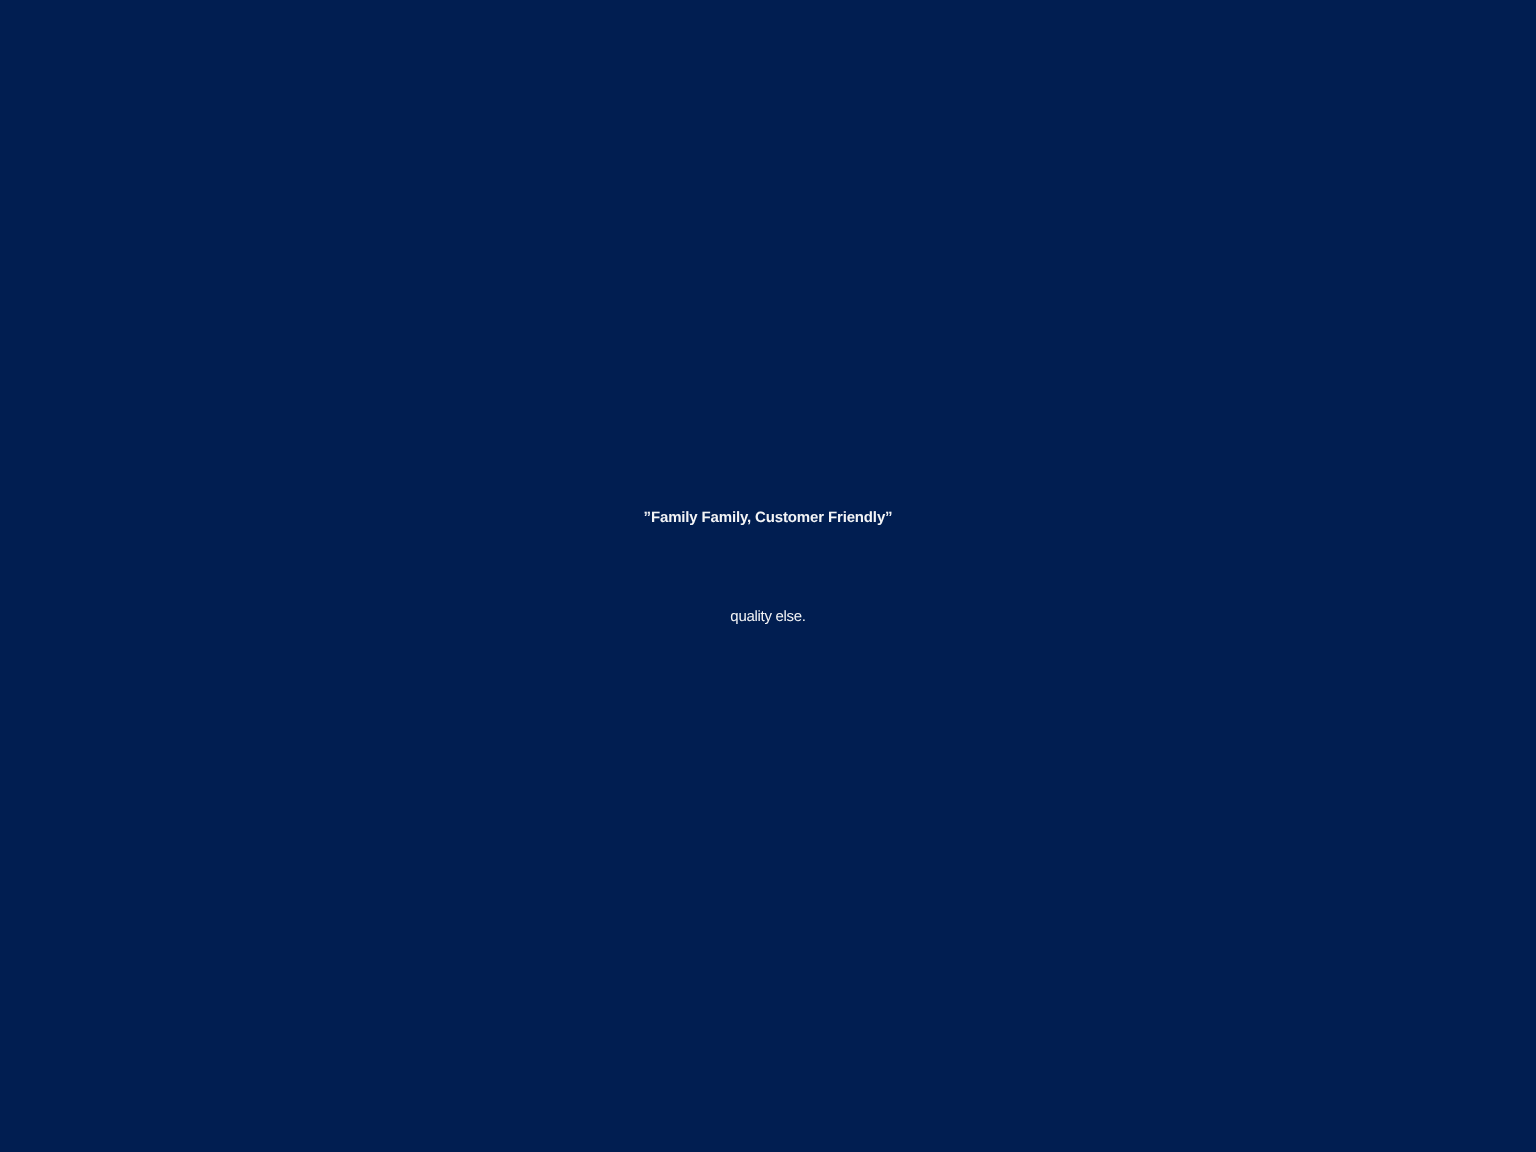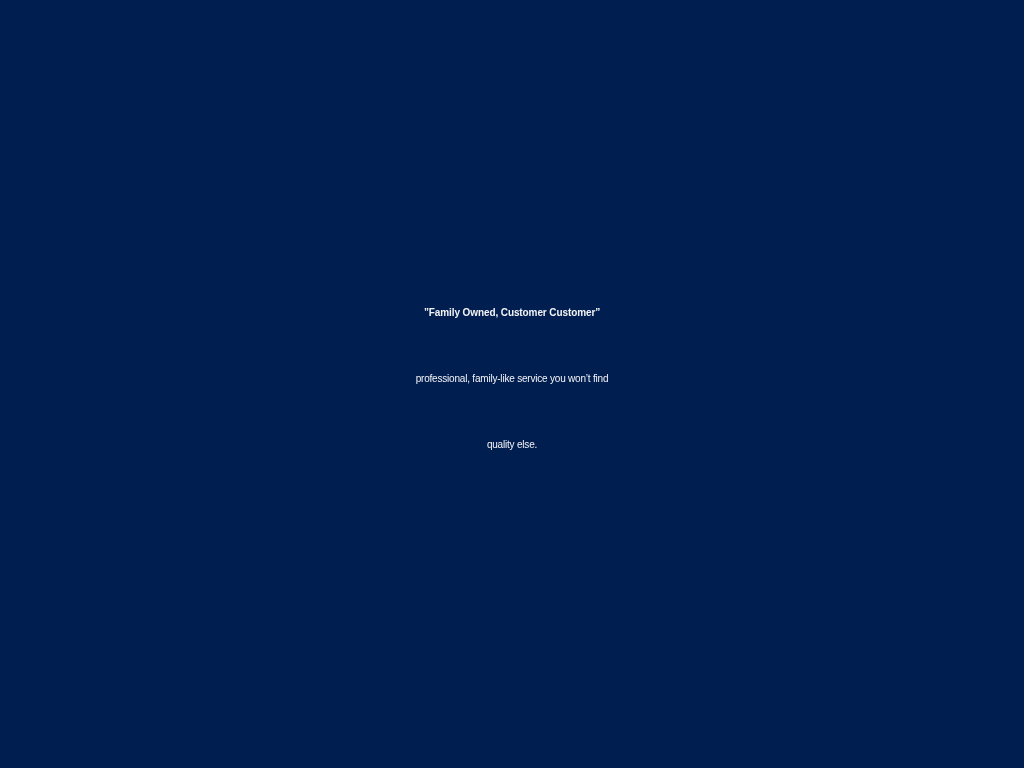--- a/index.html
+++ b/index.html
@@ -50,21 +50,20 @@
     letter-spacing: -0.1px;
   }
 </style>
 </head>
 <body style="background: rgb(1, 30, 81);">
 
 <div id="slide" style="background: rgb(1, 30, 81);">
 
   <div id="quote-block" style="color: rgb(243, 244, 246); text-align: center;">
 
-    <span class="quote-line headline" style="font-size: 10px;">”Family Owned, Customer Customer”</span>
+    <span class="quote-line headline" style="font-size: 10px;">”Family Family, Customer Friendly”</span>
 
 
-    <span class="quote-line" style="font-size: 10px;">professional, family-like service you won’t find</span>
 
     <span class="quote-line" style="font-size: 10px;">quality else.</span>
 
   </div>
 </div>
 
 </body></html>

